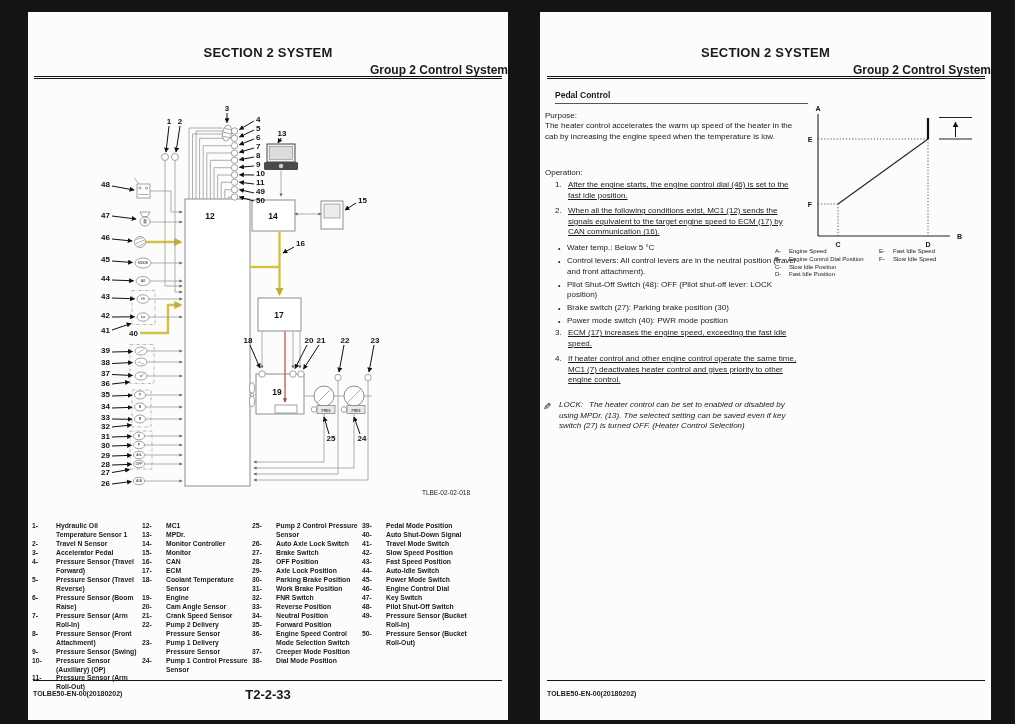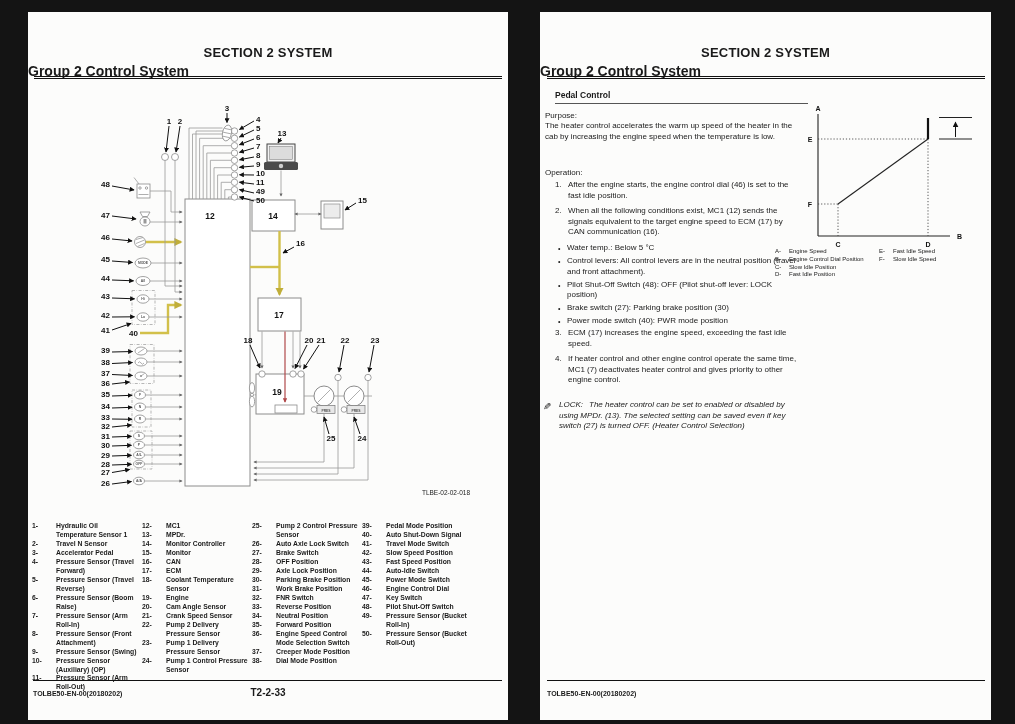--- a/index.html
+++ b/index.html
@@ -3,31 +3,31 @@
 <meta charset="utf-8">
 <style>
   * { margin:0; padding:0; box-sizing:border-box; }
   html,body { width:1015px; height:724px; }
   body { background:#141414; font-family:"Liberation Sans", sans-serif; color:#1a1a1a; position:relative; overflow:hidden; }
   .page { position:absolute; top:12px; height:708px; background:#fcfcfb; }
   #left-page { left:28px; width:480px; }
   #right-page { left:540px; width:451px; }
 
   .hdr-title { position:absolute; top:33px; left:0; right:0; text-align:center; font-size:13px; font-weight:bold; letter-spacing:.2px; }
-  .hdr-sub   { position:absolute; top:51px; left:0; right:0; text-align:left; font-size:14px; font-weight:bold; }
+  .hdr-sub   { position:absolute; top:51px; left:0; right:0; text-align:right; font-size:12px; font-weight:bold; }
   .hdr-rule  { position:absolute; top:64px; height:3.4px; border-top:1.2px solid #111; border-bottom:1.2px solid #111; }
   #left-page  .hdr-rule { left:6px; right:6px; }
   #right-page .hdr-rule { left:7px; right:6px; }
 
   .ftr-rule { position:absolute; top:668px; border-top:1.3px solid #111; }
   #left-page  .ftr-rule { left:5px; right:6px; }
   #right-page .ftr-rule { left:7px; right:6px; }
   .ftr-doc  { position:absolute; top:678px; left:5px; font-size:7px; font-weight:600; }
   #right-page .ftr-doc { left:7px; }
-  .ftr-page { position:absolute; top:675px; left:0; right:0; text-align:center; font-size:10px; font-weight:600; }
+  .ftr-page { position:absolute; top:675px; left:0; right:0; text-align:center; font-size:13px; font-weight:600; }
 
   
   #diagram { position:absolute; left:60px; top:88px; }
   .fig-code { position:absolute; top:477px; right:38px; font-size:6.5px; color:#222; }
 
   
   .lcol { position:absolute; top:510px; width:107px; font-size:6.8px; font-weight:600; line-height:1.32; }
   .li { display:flex; }
   .ln { width:24px; flex:0 0 24px; }
   .lt { flex:1; }
@@ -37,21 +37,21 @@
   .rp-sec-rule  { position:absolute; left:15px; top:91px; width:253px; border-top:.8px solid #555; }
   .blk { position:absolute; font-size:8px; line-height:1.32; }
   #purpose-label { left:5px; top:99px; }
   #purpose-text  { left:5px; top:109px; width:254px; }
   #operation-label { left:5px; top:156px;text-align:center; }
   #steps-before { left:15px; top:168px; width:246px; }
   #conditions   { left:18px; top:231px; width:242px; }
   #steps-after  { left:15px; top:316px; width:246px; }
   .step-row { display:flex; margin-bottom:5px; }
   .step-num { flex:0 0 13px; }
-  .step-text { flex:1; }
+  .step-text { flex:1;text-decoration:underline; }
   .cond-row { display:flex; margin-bottom:2.5px; }
   .cond-bullet { flex:0 0 9px; font-size:7px; padding-top:1px; }
   .cond-text { flex:1; }
   #note-block { left:3px; top:388px; width:258px; font-style:italic; }
   .note-icon { position:absolute; left:0; top:0; font-size:10px; font-style:normal; transform:scaleX(-1); }
   .note-body { display:block; padding-left:16px; }
   .note-label { padding-right:6px; }
 
   
   #graph { position:absolute; left:255px; top:92px; }

